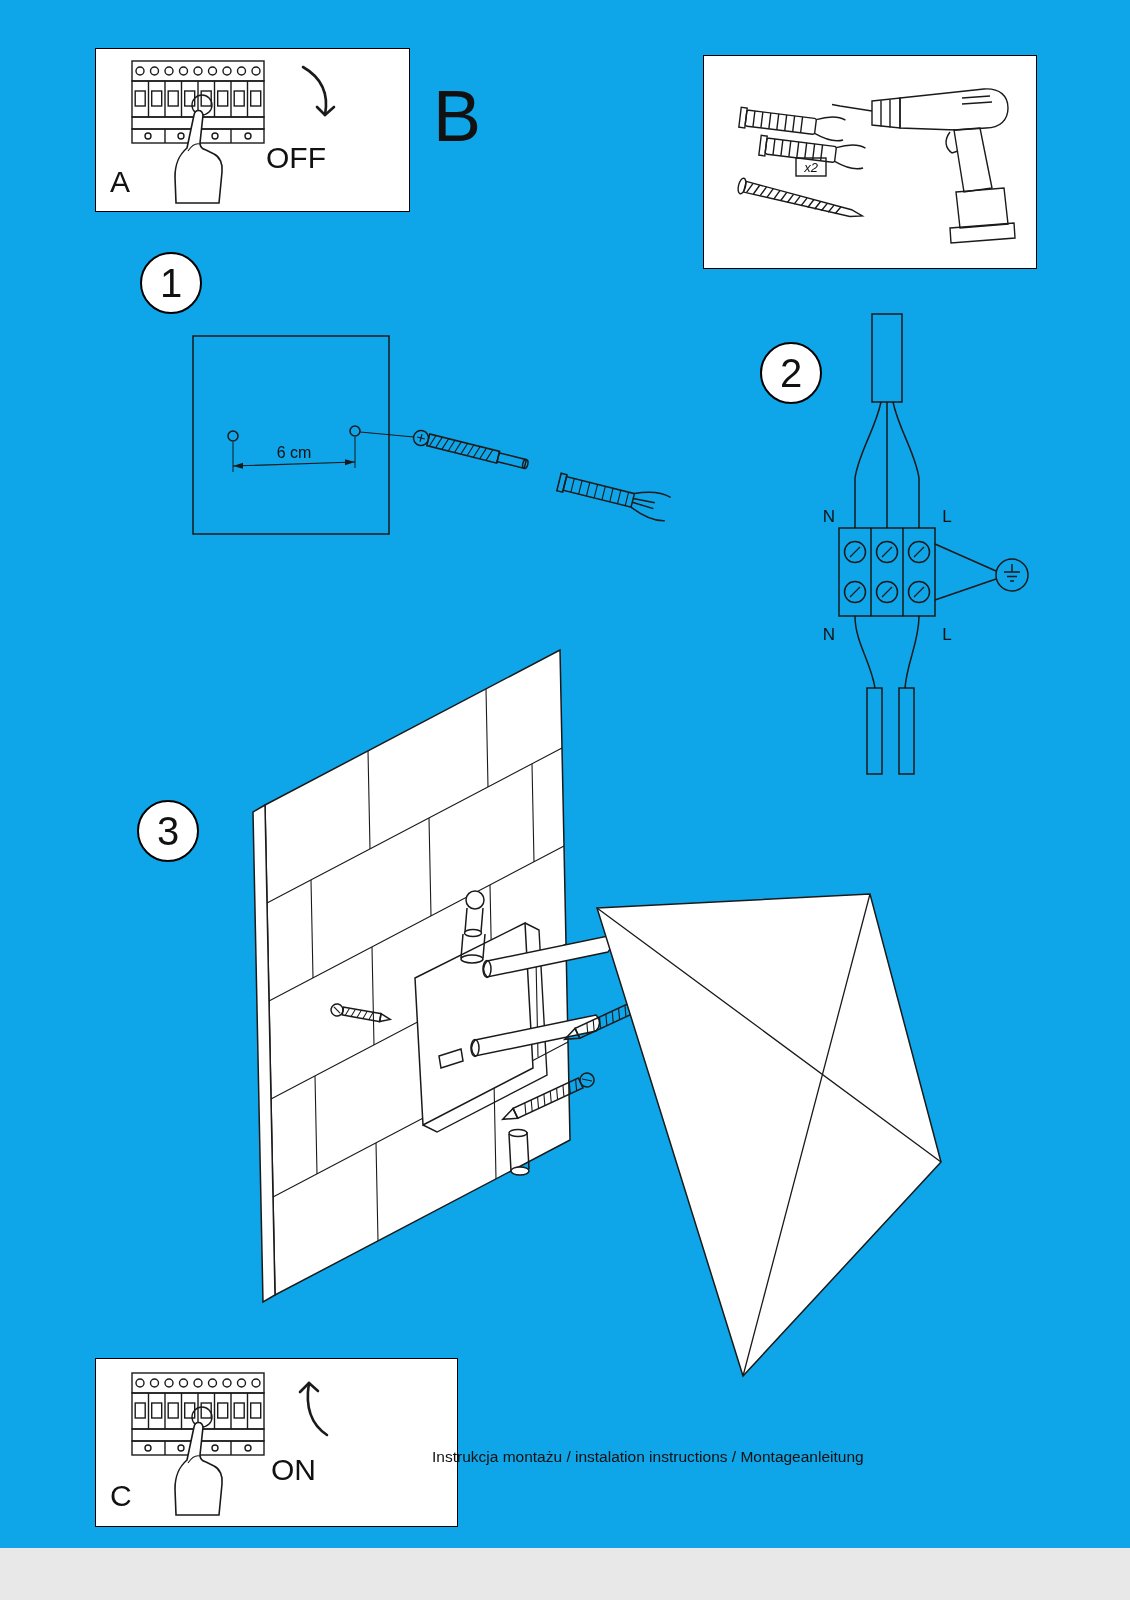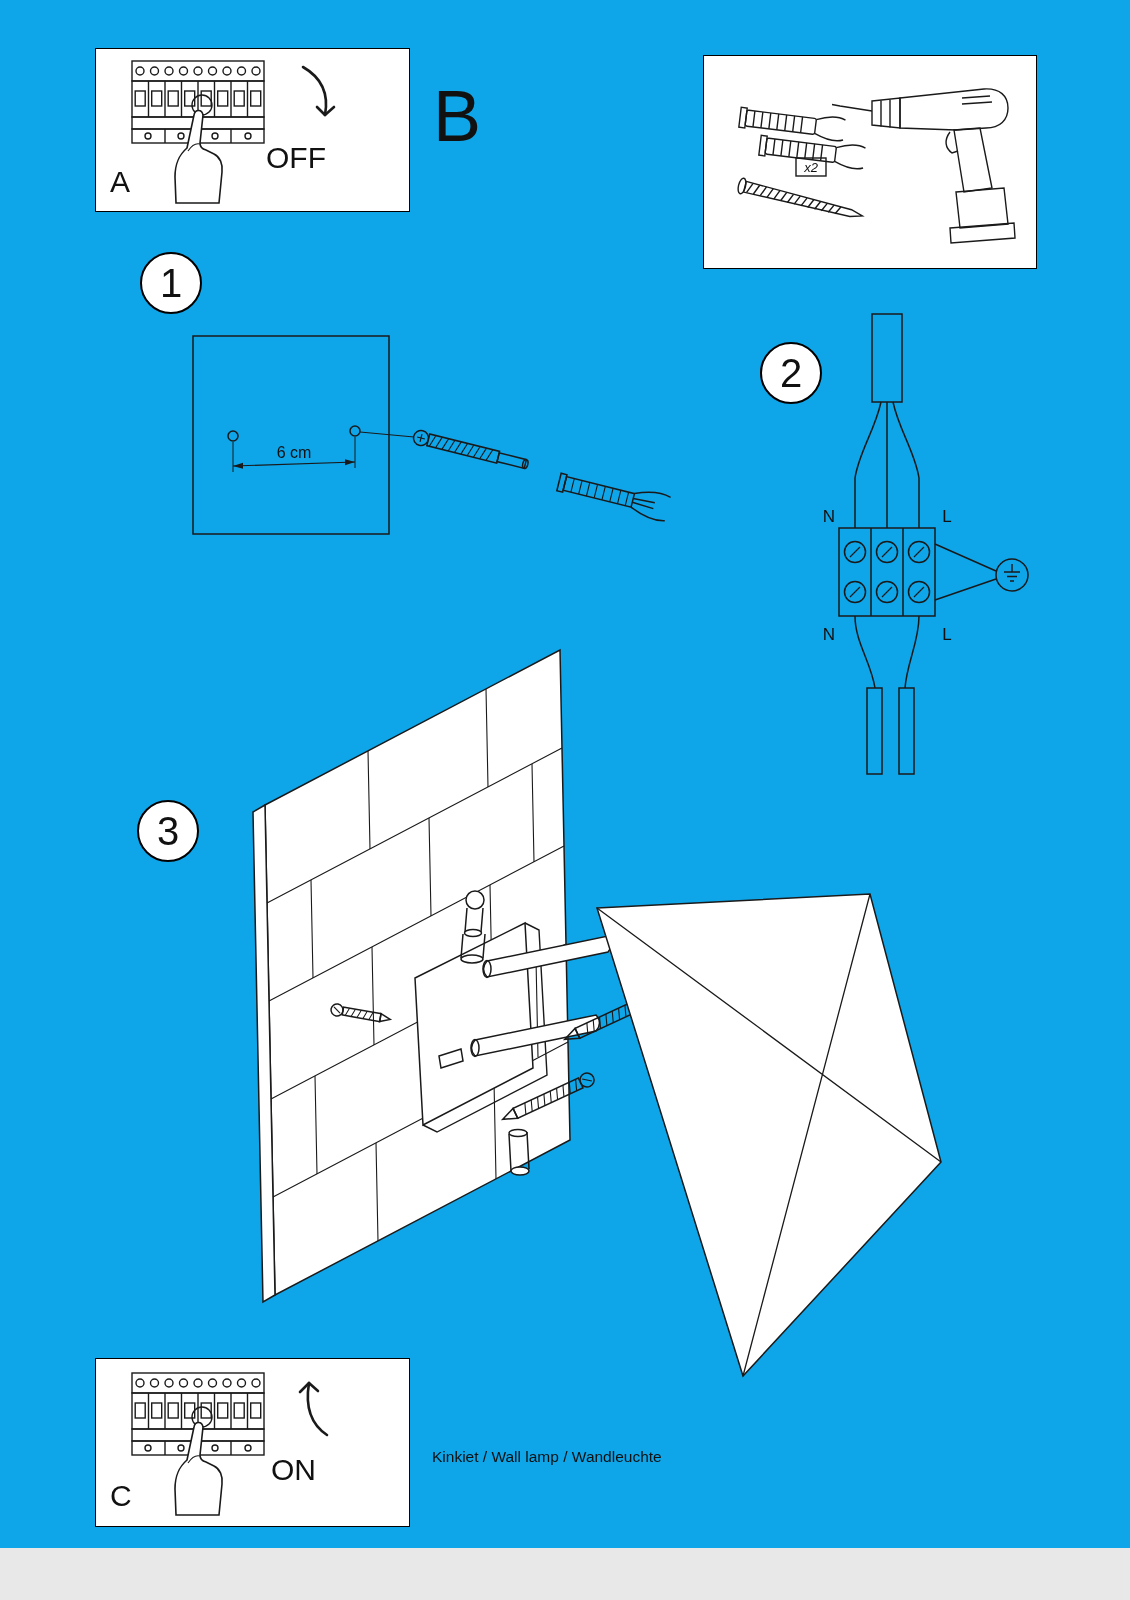--- a/index.html
+++ b/index.html
@@ -255,21 +255,21 @@
         <polygon points="44,-4 54,0 44,4"></polygon>
       </g>
 
       <g>
         <polygon points="372,280 645,266 716,534 518,748" fill="#fff"></polygon>
         <path d="M372,280 L716,534 M645,266 L518,748" stroke-width="1.3"></path>
       </g>
     </g>
   </svg>
 
-  <div class="box" style="left:95px;top:1358px;width:313px;height:167px;">
+  <div class="box" style="left:95px;top:1358px;width:313px;height:167px;padding-left:48px;">
     <svg class="abs" style="left:22px;top:8px;" width="160" height="150" viewBox="0 0 160 150">
       <g fill="none" stroke="#1a1a1a" stroke-width="1.4">
         <rect x="14" y="6" width="132" height="20"></rect>
         <circle cx="22" cy="16" r="4"></circle>
           <circle cx="36.5" cy="16" r="4"></circle>
           <circle cx="51" cy="16" r="4"></circle>
         <circle cx="65.5" cy="16" r="4"></circle>
           <circle cx="80" cy="16" r="4"></circle>
           <circle cx="94.5" cy="16" r="4"></circle>
         <circle cx="109" cy="16" r="4"></circle>
@@ -301,16 +301,16 @@
     </svg>
     <svg class="abs" style="left:195px;top:10px;" width="50" height="78" viewBox="0 0 50 78">
       <path d="M36,66 Q12,50 18,14" fill="none" stroke="#1a1a1a" stroke-width="2.6" stroke-linecap="round"></path>
       <path d="M18,14 L9,23 M18,14 L27,22" fill="none" stroke="#1a1a1a" stroke-width="2.6" stroke-linecap="round"></path>
     </svg>
     <span class="abs biglabel" style="left:175px;top:96px;">ON</span>
     <span class="abs biglabel" style="left:14px;top:122px;">C</span>
   </div>
 
   <div class="abs footer" style="left:432px;top:1443px;width:620px;">
-    <div>Kinkiet / Wall lamp / Wandleuchte</div>
+    <div>Instrukcja montażu / instalation instructions / Montageanleitung</div>
   </div>
 
 </div>
 
 </body></html>

